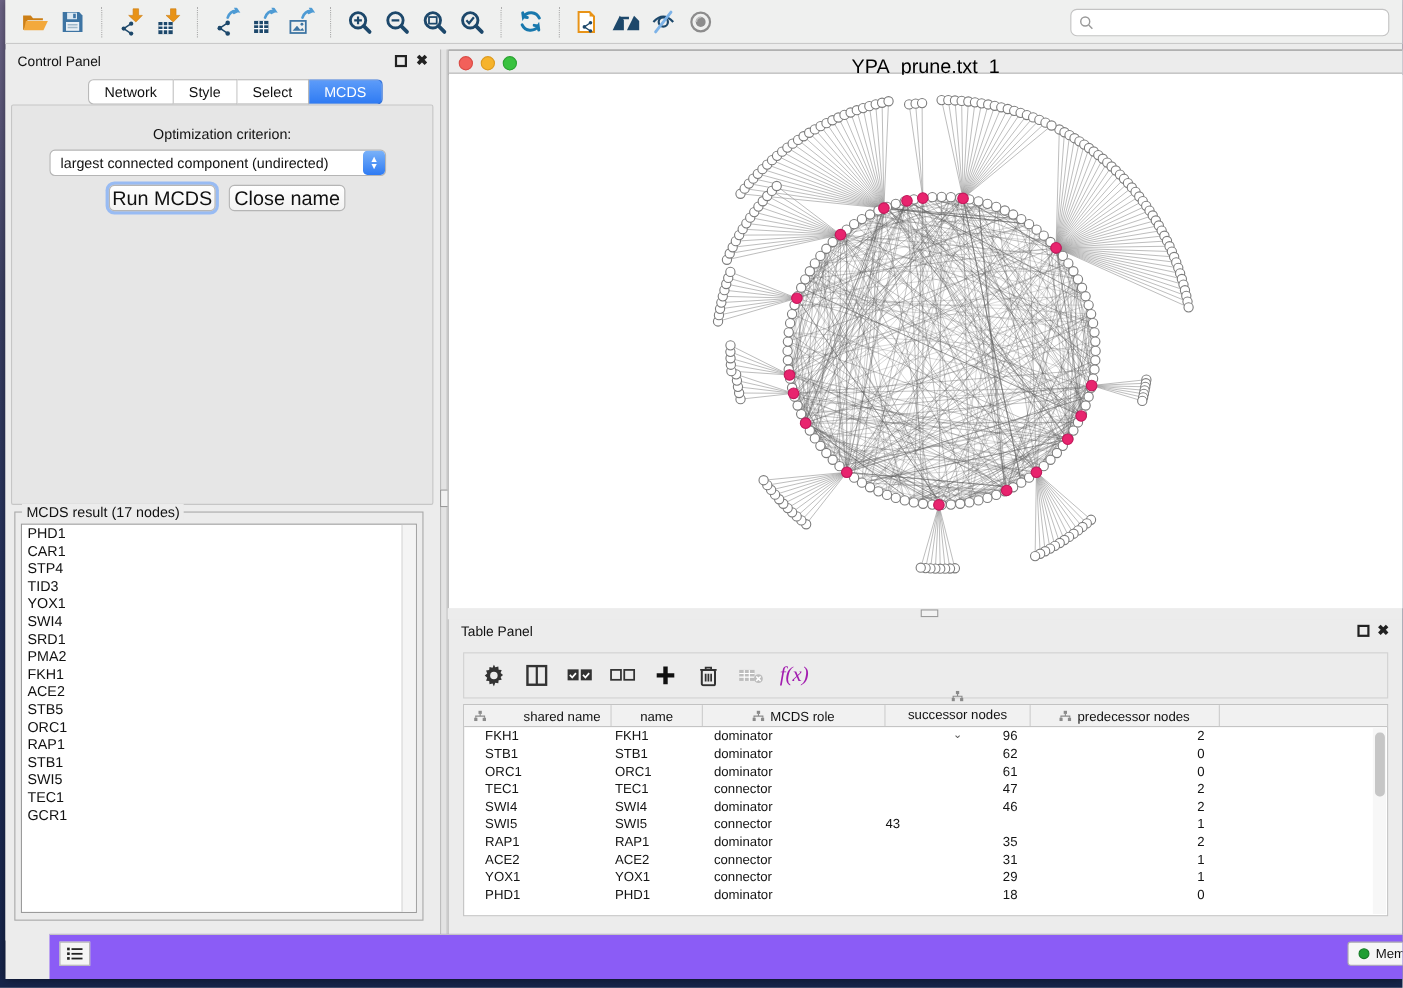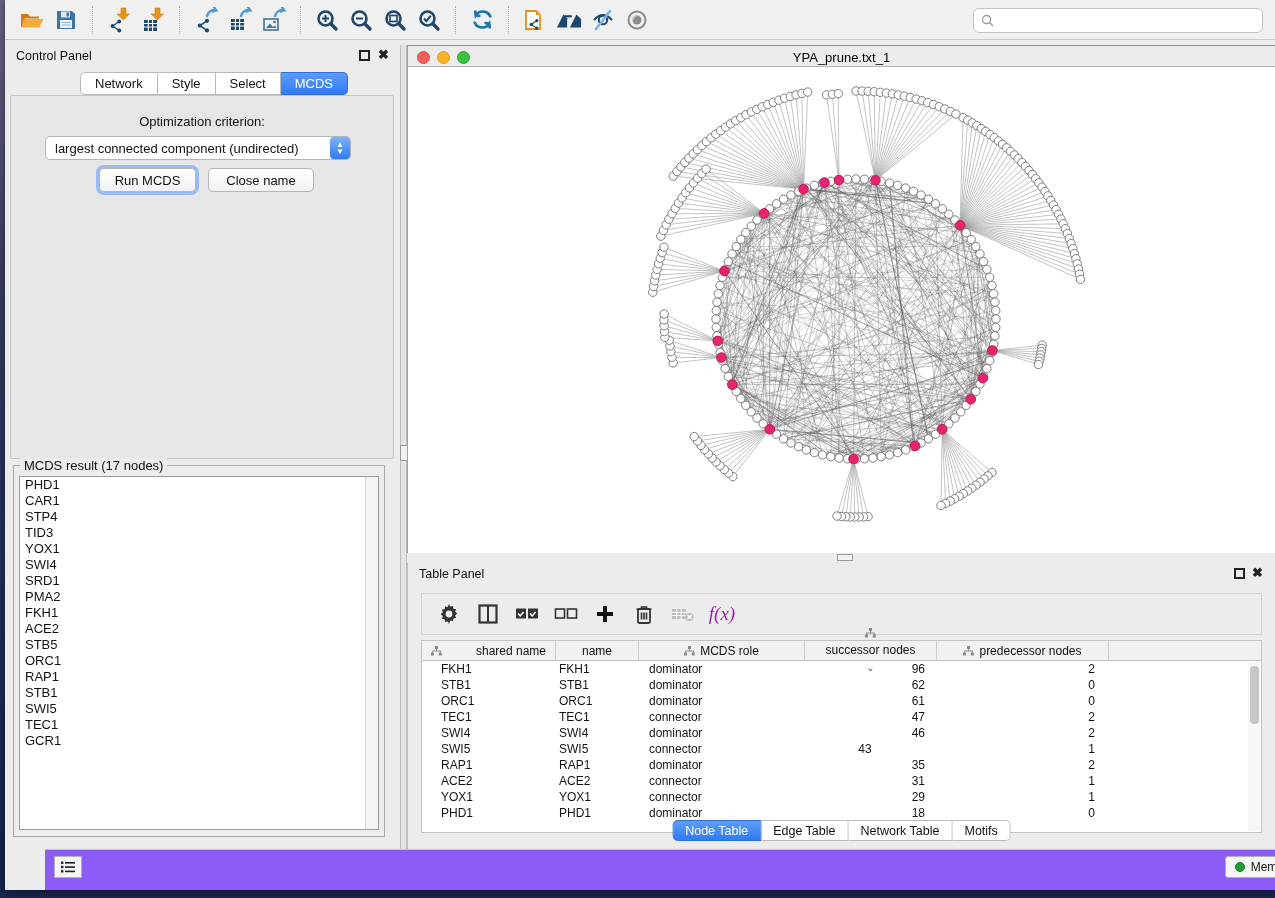--- a/index.html
+++ b/index.html
@@ -52,21 +52,21 @@
   .dropdown{ position:absolute; left:34px; top:40px; width:306px; height:24px;
     background:#fff; border:1px solid #b5b5b5; border-radius:5px;
     display:flex; align-items:center; cursor:pointer; }
   .dropdown .dd-text{ flex:1; font-size:13px; padding-left:9px; color:#111;
     white-space:nowrap; overflow:hidden; }
   .dd-btn{ width:20px; height:22px; margin-right:0px; border-radius:4px;
     background:linear-gradient(180deg,#7ab2f9,#2f7bf3);
     display:flex; flex-direction:column; align-items:center; justify-content:center;
     color:#fff; font-size:8px; line-height:7px; }
   .btn{ height:24px; background:linear-gradient(180deg,#ffffff,#f2f2f2);
-    border:1px solid #b5b5b5; border-radius:5px; font-size:13px; color:#111;
+    border:1px solid #b5b5b5; border-radius:5px; font-size:18px; color:#111;
     display:inline-flex; align-items:center; justify-content:center; cursor:pointer;
     font-family:"Liberation Sans",sans-serif; }
   .run-btn{ position:absolute; left:88px; top:72px; width:97px;
     box-shadow:0 0 0 3px rgba(110,165,250,.65); }
   .closep-btn{ position:absolute; left:197px; top:72px; width:106px; }
 
   .result-group{ position:absolute; left:8px; top:420px; width:372px; height:372px; }
   .rg-legend{ position:absolute; left:7px; top:-7px; background:#ececec;
     padding:0 4px; font-size:13px; color:#111; z-index:2; }
   .rg-border{ position:absolute; inset:0; border:1px solid #a8a8a8; }
@@ -86,21 +86,21 @@
   .h-handle{ position:absolute; left:430px; top:1px; width:16px; height:7px;
     background:#f2f2f2; border:1px solid #9a9a9a; }
 
   
   .network-pane{ position:absolute; left:402px; top:45px; width:868px; height:508px;
     background:#fff; border-left:1px solid #9f9f9f; }
   .net-titlebar{ position:absolute; left:0; top:0; width:100%; height:22px;
     background:#ececec; border-bottom:1px solid #b5b5b5; border-top:1px solid #8a8a8a; }
   .tl{ position:absolute; top:5px; width:13px; height:13px; border-radius:50%; }
   .net-title{ position:absolute; width:100%; text-align:center; top:4px;
-    font-size:13px; color:#000; }
+    font-size:18px; color:#000; }
   .net-canvas{ position:absolute; left:0; top:23px; width:868px; height:485px;
     background:#fff; }
 
   
   .table-panel{ position:absolute; left:402px; top:563px; width:868px; height:292px;
     background:#ececec; border-left:1px solid #bdbdbd; }
   .tp-float{ right:30px; } .tp-x{ right:12px; }
   .tp-toolbar{ position:absolute; left:13px; right:13px; top:30px; height:42px;
     background:#ececec; border:1px solid #d2d2d2; display:flex; align-items:center;
     padding-left:14px; }
@@ -1418,21 +1418,21 @@
             <div class="td" style="width: 134px; padding: 0px 0px 0px 19px; text-align: left;">SWI4</div>
             <div class="td" style="width: 83px; padding: 0px 0px 0px 3px; text-align: left;">SWI4</div>
             <div class="td" style="width: 166px; padding: 0px 0px 0px 10px; text-align: left;">dominator</div>
             <div class="td" style="width: 132px; padding: 0px 12px 0px 0px; text-align: right;">46</div>
             <div class="td" style="width: 172px; padding: 0px 14px 0px 0px; text-align: right;">2</div>
           </div>
           <div class="trow">
             <div class="td" style="width: 134px; padding: 0px 0px 0px 19px; text-align: left;">SWI5</div>
             <div class="td" style="width: 83px; padding: 0px 0px 0px 3px; text-align: left;">SWI5</div>
             <div class="td" style="width: 166px; padding: 0px 0px 0px 10px; text-align: left;">connector</div>
-            <div class="td" style="width: 132px; padding: 0px 12px 0px 0px; text-align: center;">43</div>
+            <div class="td" style="width: 132px; padding: 0px 12px 0px 0px; text-align: left;">43</div>
             <div class="td" style="width: 172px; padding: 0px 14px 0px 0px; text-align: right;">1</div>
           </div>
           <div class="trow">
             <div class="td" style="width: 134px; padding: 0px 0px 0px 19px; text-align: left;">RAP1</div>
             <div class="td" style="width: 83px; padding: 0px 0px 0px 3px; text-align: left;">RAP1</div>
             <div class="td" style="width: 166px; padding: 0px 0px 0px 10px; text-align: left;">dominator</div>
             <div class="td" style="width: 132px; padding: 0px 12px 0px 0px; text-align: right;">35</div>
             <div class="td" style="width: 172px; padding: 0px 14px 0px 0px; text-align: right;">2</div>
           </div>
           <div class="trow">
@@ -1454,26 +1454,20 @@
             <div class="td" style="width: 83px; padding: 0px 0px 0px 3px; text-align: left;">PHD1</div>
             <div class="td" style="width: 166px; padding: 0px 0px 0px 10px; text-align: left;">dominator</div>
             <div class="td" style="width: 132px; padding: 0px 12px 0px 0px; text-align: right;">18</div>
             <div class="td" style="width: 172px; padding: 0px 14px 0px 0px; text-align: right;">0</div>
           </div>
         </div>
       <div class="tbl-scroll">
         <div class="tbl-thumb" style="top:4px; height:58px;"></div>
       </div>
     </div>
-    <div class="seg-tabs tp-tabs" id="tp-tabs" style="position:absolute;">
-        <div class="seg-tab sel">Node Table</div>
-        <div class="seg-tab">Edge Table</div>
-        <div class="seg-tab">Network Table</div>
-        <div class="seg-tab">Motifs</div>
-      </div>
   </div>
 
   <div class="status-bar">
     <div class="menu-btn">
       <svg width="16" height="14" viewBox="0 0 16 14">
         <rect x="1" y="1.5" width="2.4" height="2.4" fill="#222"></rect>
           <rect x="5" y="2" width="10" height="1.6" fill="#222"></rect>
         <rect x="1" y="5.8" width="2.4" height="2.4" fill="#222"></rect>
           <rect x="5" y="6.3" width="10" height="1.6" fill="#222"></rect>
         <rect x="1" y="10.1" width="2.4" height="2.4" fill="#222"></rect>

